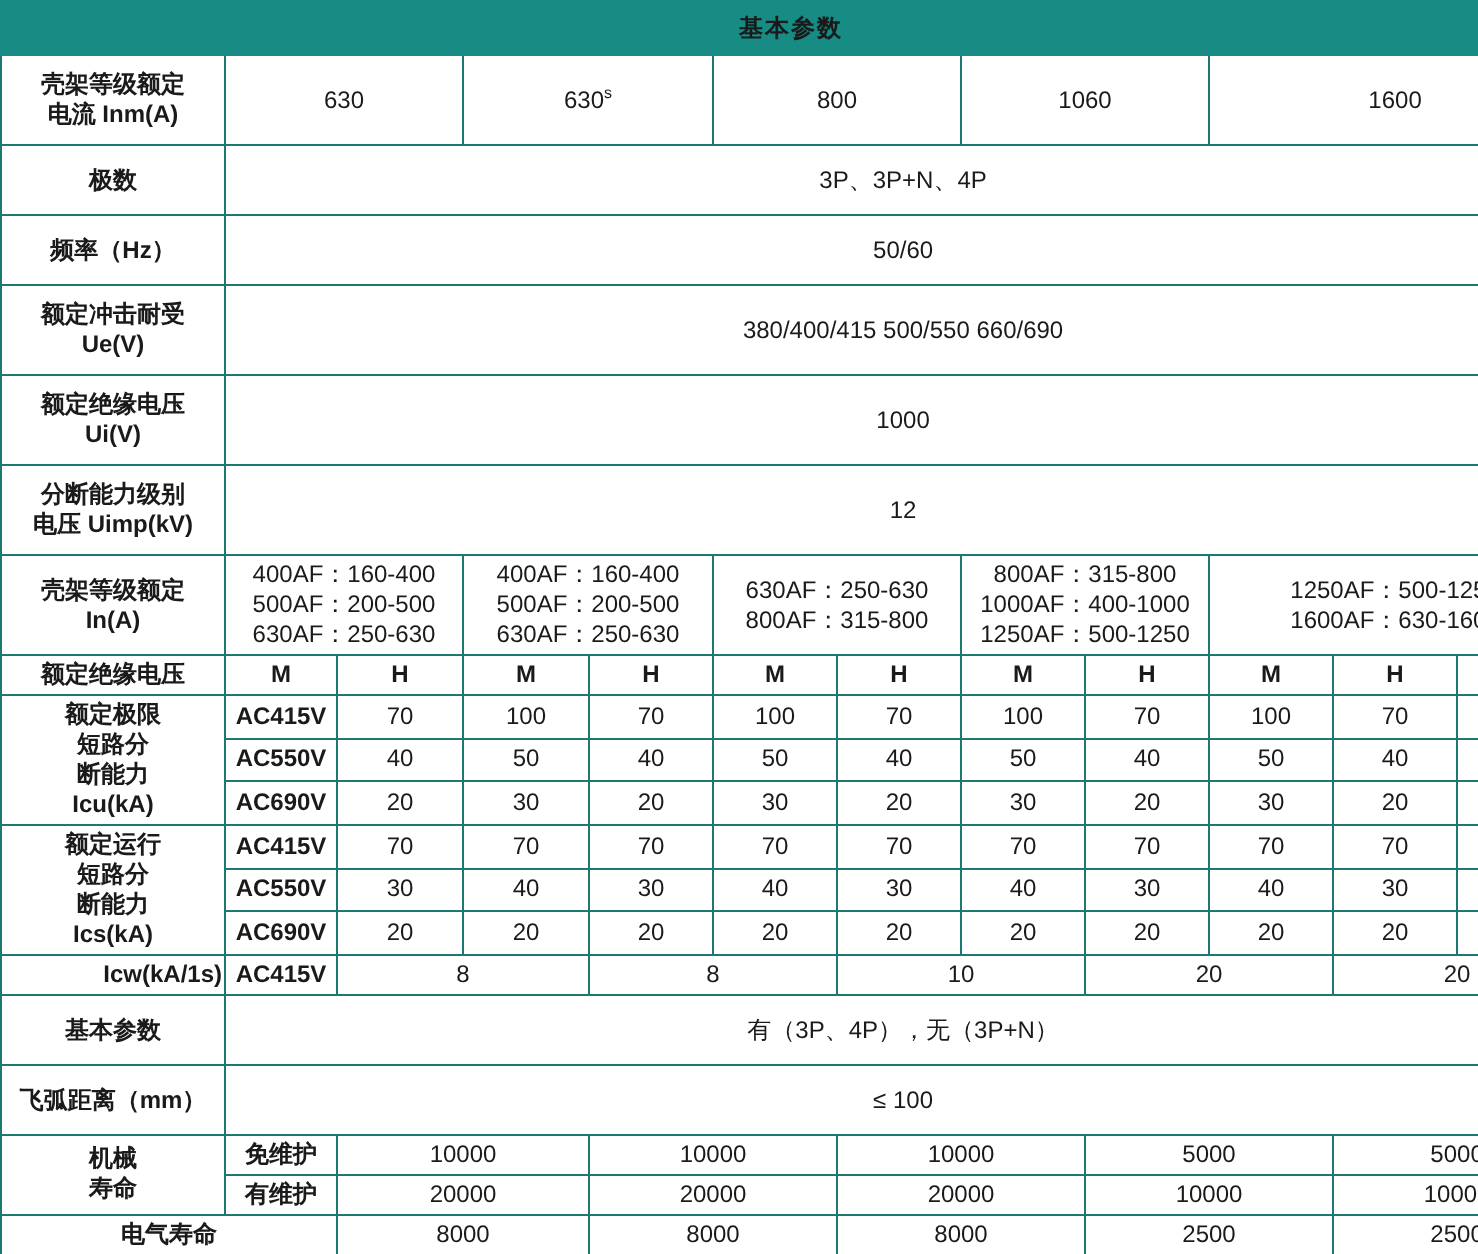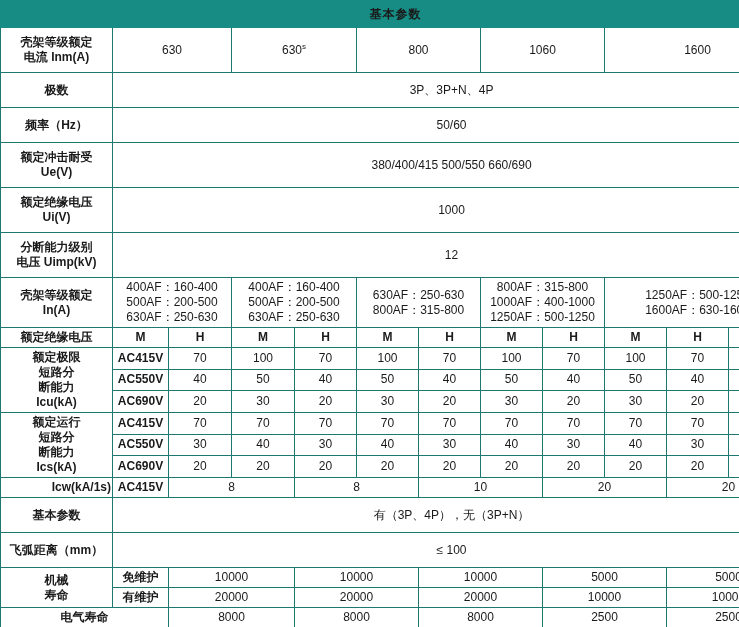--- a/index.html
+++ b/index.html
@@ -266,21 +266,21 @@
     <td class="rowhead">基本参数</td>
     <td colspan="11" class="tall">有（3P、4P），无（3P+N）</td>
   </tr>
 
   <tr>
     <td class="rowhead">飞弧距离（mm）</td>
     <td colspan="11" class="tall">≤ 100</td>
   </tr>
 
   <tr>
-    <td rowspan="2" class="rowhead" style="white-space:pre-line; width:54px;">机械
+    <td rowspan="2" class="rowhead" style="white-space:pre-line; width:54px;font-family:Liberation Mono, monospace;">机械
 寿命</td>
     <td class="sub">免维护</td>
     <td colspan="2">10000</td>
     <td colspan="2">10000</td>
     <td colspan="2">10000</td>
     <td colspan="2">5000</td>
     <td colspan="2">5000</td>
   </tr>
   <tr>
     <td class="sub">有维护</td>

